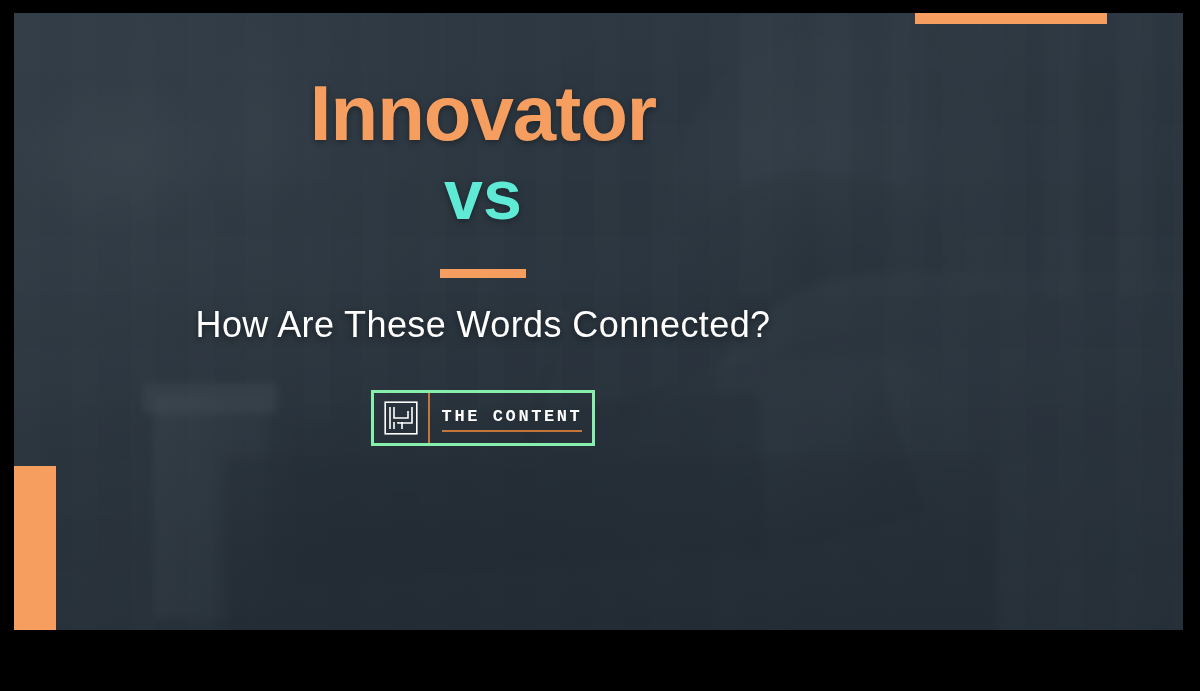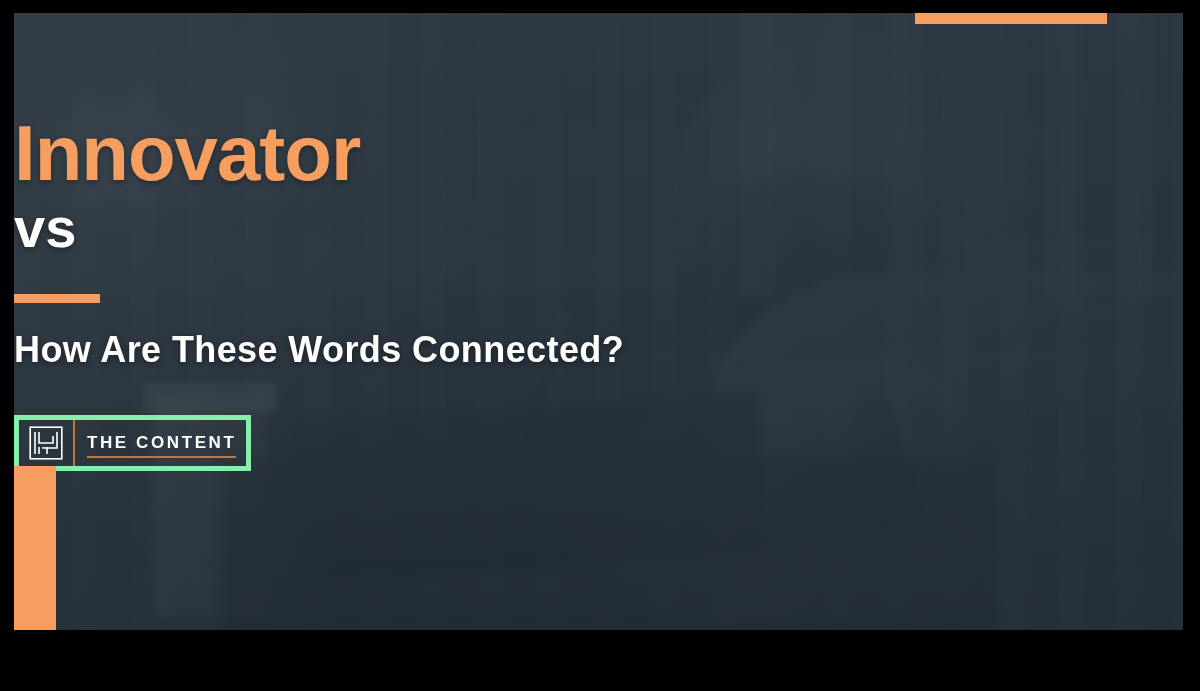--- a/index.html
+++ b/index.html
@@ -175,69 +175,69 @@
     background:#f59e5f;
   }
 
   
   .content{
     position:absolute;
     left:0; top:0;
     width:938px; height:617px;
     display:flex;
     flex-direction:column;
-    align-items:flex-start;
+    align-items:center;
     justify-content:flex-start;
     padding-top:62px;
-    margin-top:40px;
   }
 
   .headline{
     color:#f59e5f;
     font-size:78px;
     font-weight:bold;
     line-height:0.98;
     letter-spacing:-1px;
     text-align:center;
     text-shadow:0 2px 6px rgba(0,0,0,0.35);
   }
   .headline.word-a{ margin-bottom:4px; }
   .headline.word-b{ margin-top:4px; }
 
   .vs{
-    color:#ffffff;
-    font-size:56px;
+    color:#5eead4;
+    font-size:70px;
     font-weight:bold;
     line-height:1.05;
     margin:4px 0 2px 0;
     text-shadow:0 2px 6px rgba(0,0,0,0.35);
   }
 
   .divider{
     width:86px; height:9px;
     background:#f59e5f;
     margin:34px 0 26px 0;
   }
 
   .subtitle{
     color:#ffffff;
     font-size:36px;
-    font-weight:700;
+    font-weight:400;
     letter-spacing:0.4px;
     text-align:center;
     text-shadow:0 2px 6px rgba(0,0,0,0.45);
   }
 
   
   .logo{
     margin-top:44px;
     display:flex;
     align-items:stretch;
-    border:5px solid #86efac;
+    border:3px solid #86efac;
     height:56px;
+    font-family:Liberation Mono, monospace;
   }
   .logo-mark{
     width:56px;
     display:flex;
     align-items:center;
     justify-content:center;
     border-right:2px solid #c3763a;
   }
   .logo-mark svg{ display:block; }
   .logo-words{

